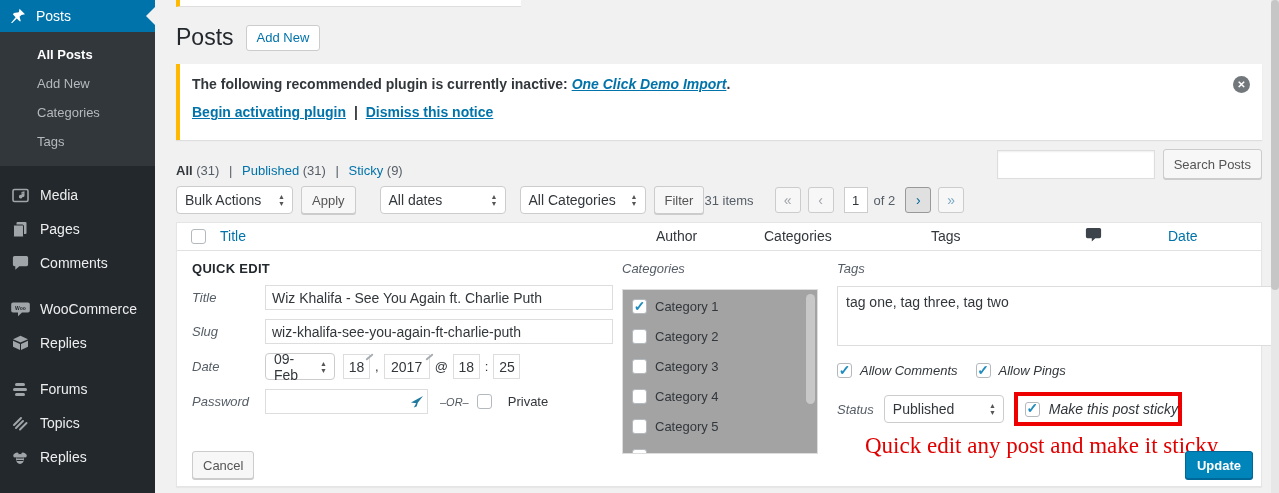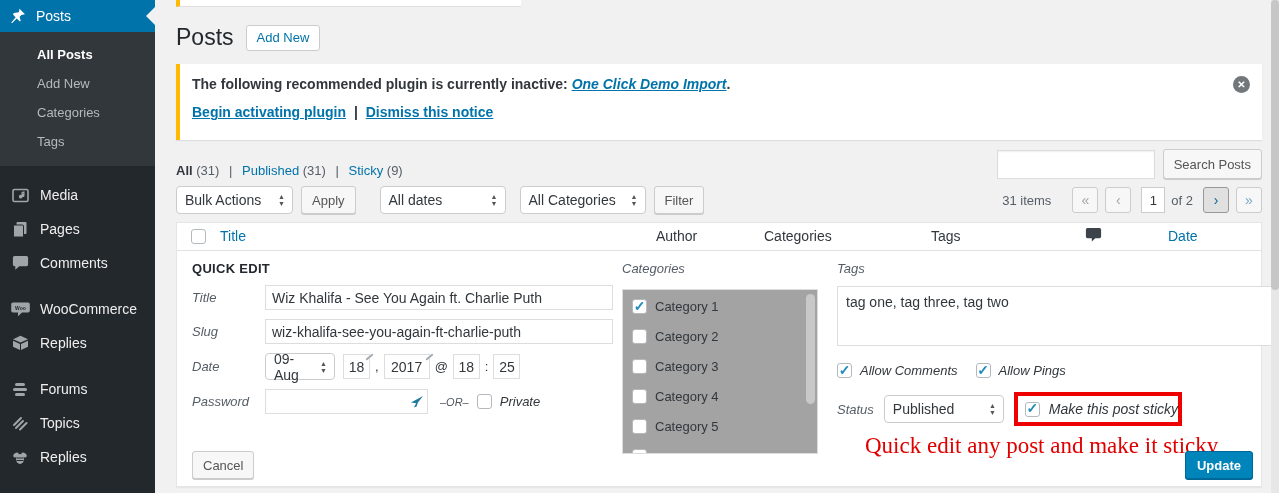--- a/index.html
+++ b/index.html
@@ -39,21 +39,21 @@
   .views { align-self:flex-end; font-size:13px; padding-bottom:2px; }
   .views .view-link { color:#0073aa; cursor:pointer; }
   .views .current-view { color:#32373c; font-weight:bold; }
   .views .count { color:#555d66; }
   .views .vsep { color:#555d66; margin:0 6px; }
   .search-box { display:flex; align-items:center; }
   .search-input { width:158px; height:29px; border:1px solid #ddd; background:#fff; padding:0 6px; font-size:14px; box-shadow:inset 0 1px 2px rgba(0,0,0,.07); }
   .btn { height:28px; padding:0 10px; background:#f7f7f7; border:1px solid #ccc; border-radius:3px; color:#555; font-size:13px; display:inline-flex; align-items:center; cursor:pointer; box-shadow:0 1px 0 #ccc; }
   .search-box .btn { margin-left:8px; height:30px; }
 
-  .tablenav { position:absolute; left:21px; right:17px; top:185px; height:30px; display:flex; justify-content:space-between; align-items:center; }
+  .tablenav { position:absolute; left:21px; right:17px; top:185px; height:30px; display:flex; align-items:center; }
   .tn-left { display:flex; align-items:center; }
   .sel { display:inline-flex; align-items:center; justify-content:space-between; background:#fff; border:1px solid #ccc; border-radius:4px; height:28px; padding:0 7px 0 8px; font-size:14px; color:#32373c; cursor:pointer; }
   .arrows { display:inline-flex; flex-direction:column; align-items:center; margin-left:10px; color:#555; }
   .arrows::before { content:"▲"; font-size:7px; line-height:7px; }
   .arrows::after  { content:"▼"; font-size:7px; line-height:7px; }
   .tn-left .btn { margin:0 24px 0 8px; }
   .tn-left .btn.filter { margin:0 0 0 8px; }
   .tn-left .sel.dates { width:126px; }
   .tn-left .sel.cats { width:126px; margin-left:14px; }
   .tn-right { display:flex; align-items:center; font-size:13px; color:#555d66; }
@@ -83,21 +83,21 @@
   .txt.wide { width:348px; }
   .mini { width:27px; text-align:center; padding:0 2px; position:relative; }
   .mini.yr { width:46px; }
   .sel.month { width:70px; height:27px; margin-right:8px; }
   .date-glue { margin:0 5px; font-size:13px; color:#32373c; }
   .pwd-wrap { position:relative; display:inline-flex; }
   .txt.pwd { width:163px; }
   .cursor-ico { position:absolute; right:4px; top:5px; }
   .artifact { position:absolute; right:-4px; top:2px; width:9px; height:2px; background:#a7adb2; transform:rotate(-40deg); border-radius:1px; }
   .or-label { font-size:11px; color:#50575e; margin:0 8px 0 12px; font-style:italic; }
-  .private-label { font-size:13px; font-style:italic; color:#32373c; margin-left:8px; }
+  .private-label { font-size:13px; color:#32373c; margin-left:16px; }
 
   .qe-col2 { position:absolute; left:445px; top:38px; width:196px; }
   .qe-col-label { font-size:13px; font-style:italic; color:#555d66; }
   .cat-box { margin-top:13px; height:165px; border:1px solid #ddd; background:#a3a3a3; overflow:hidden; position:relative; padding:9px 0 0 9px; }
   .cat-item { display:flex; align-items:center; margin-bottom:15px; }
   .cat-item .cat-label { font-size:13px; color:#32373c; margin-left:8px; }
   .cat-scrollbar { position:absolute; right:2px; top:4px; width:9px; height:110px; background:#c8c8c8; border-radius:5px; }
 
   .qe-col3 { position:absolute; left:660px; top:38px; width:410px; }
   .tags-area { margin-top:10px; width:450px; height:60px; border:1px solid #ddd; background:#fff; font-size:14px; color:#32373c; padding:6px 8px; resize:none; font-family:"Liberation Sans",sans-serif; line-height:1.4; }
@@ -314,21 +314,21 @@
         <span class="qe-label">Title</span>
         <input class="txt wide" value="Wiz Khalifa - See You Again ft. Charlie Puth" style="">
       </div>
       <div class="qe-row">
         <span class="qe-label">Slug</span>
         <input class="txt wide" value="wiz-khalifa-see-you-again-ft-charlie-puth" style="">
       </div>
       <div class="qe-row">
         <span class="qe-label">Date</span>
         <div class="sel month">
-          <span>09-Aug</span>
+          <span>09-Feb</span>
             <span class="arrows"></span>
         </div>
         <span style="position:relative"><input class="txt mini" value="18" style=""><span class="artifact"></span></span>
         <span class="date-glue">,</span>
         <span style="position:relative"><input class="txt mini yr" value="2017" style=""><span class="artifact"></span></span>
         <span class="date-glue">@</span>
         <input class="txt mini" value="18" style="">
         <span class="date-glue">:</span>
         <input class="txt mini" value="25" style="">
       </div>

